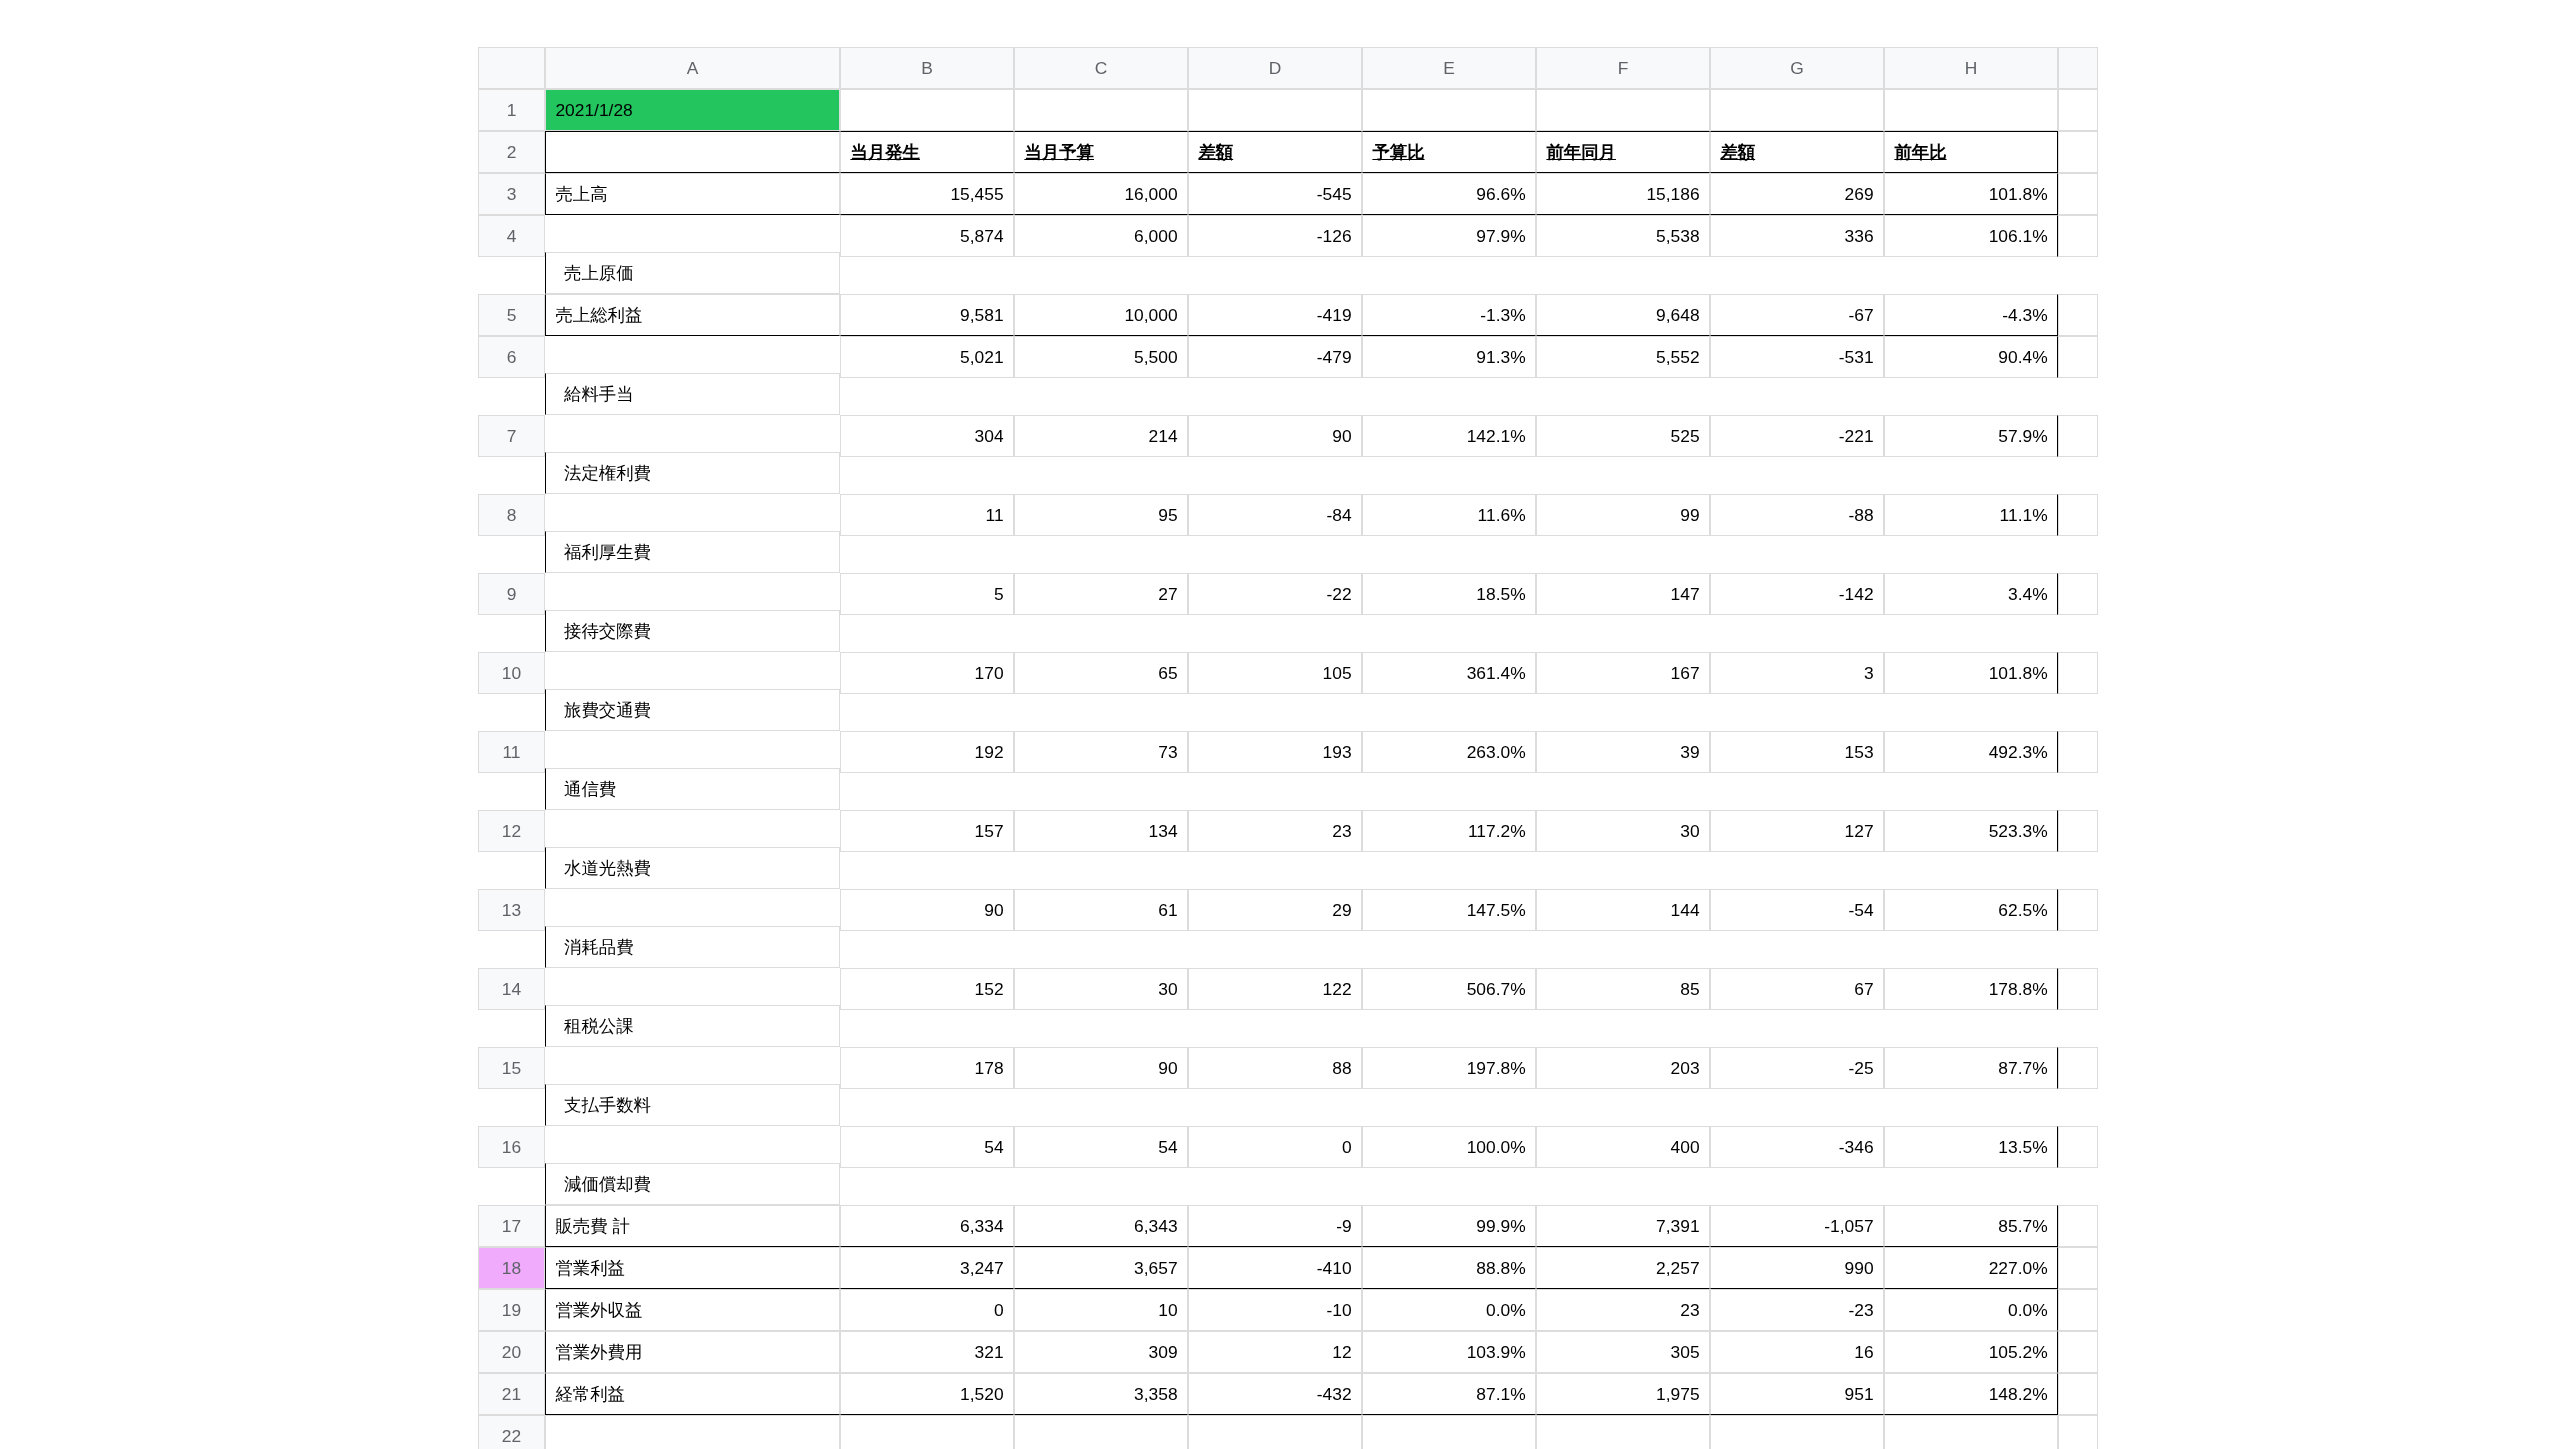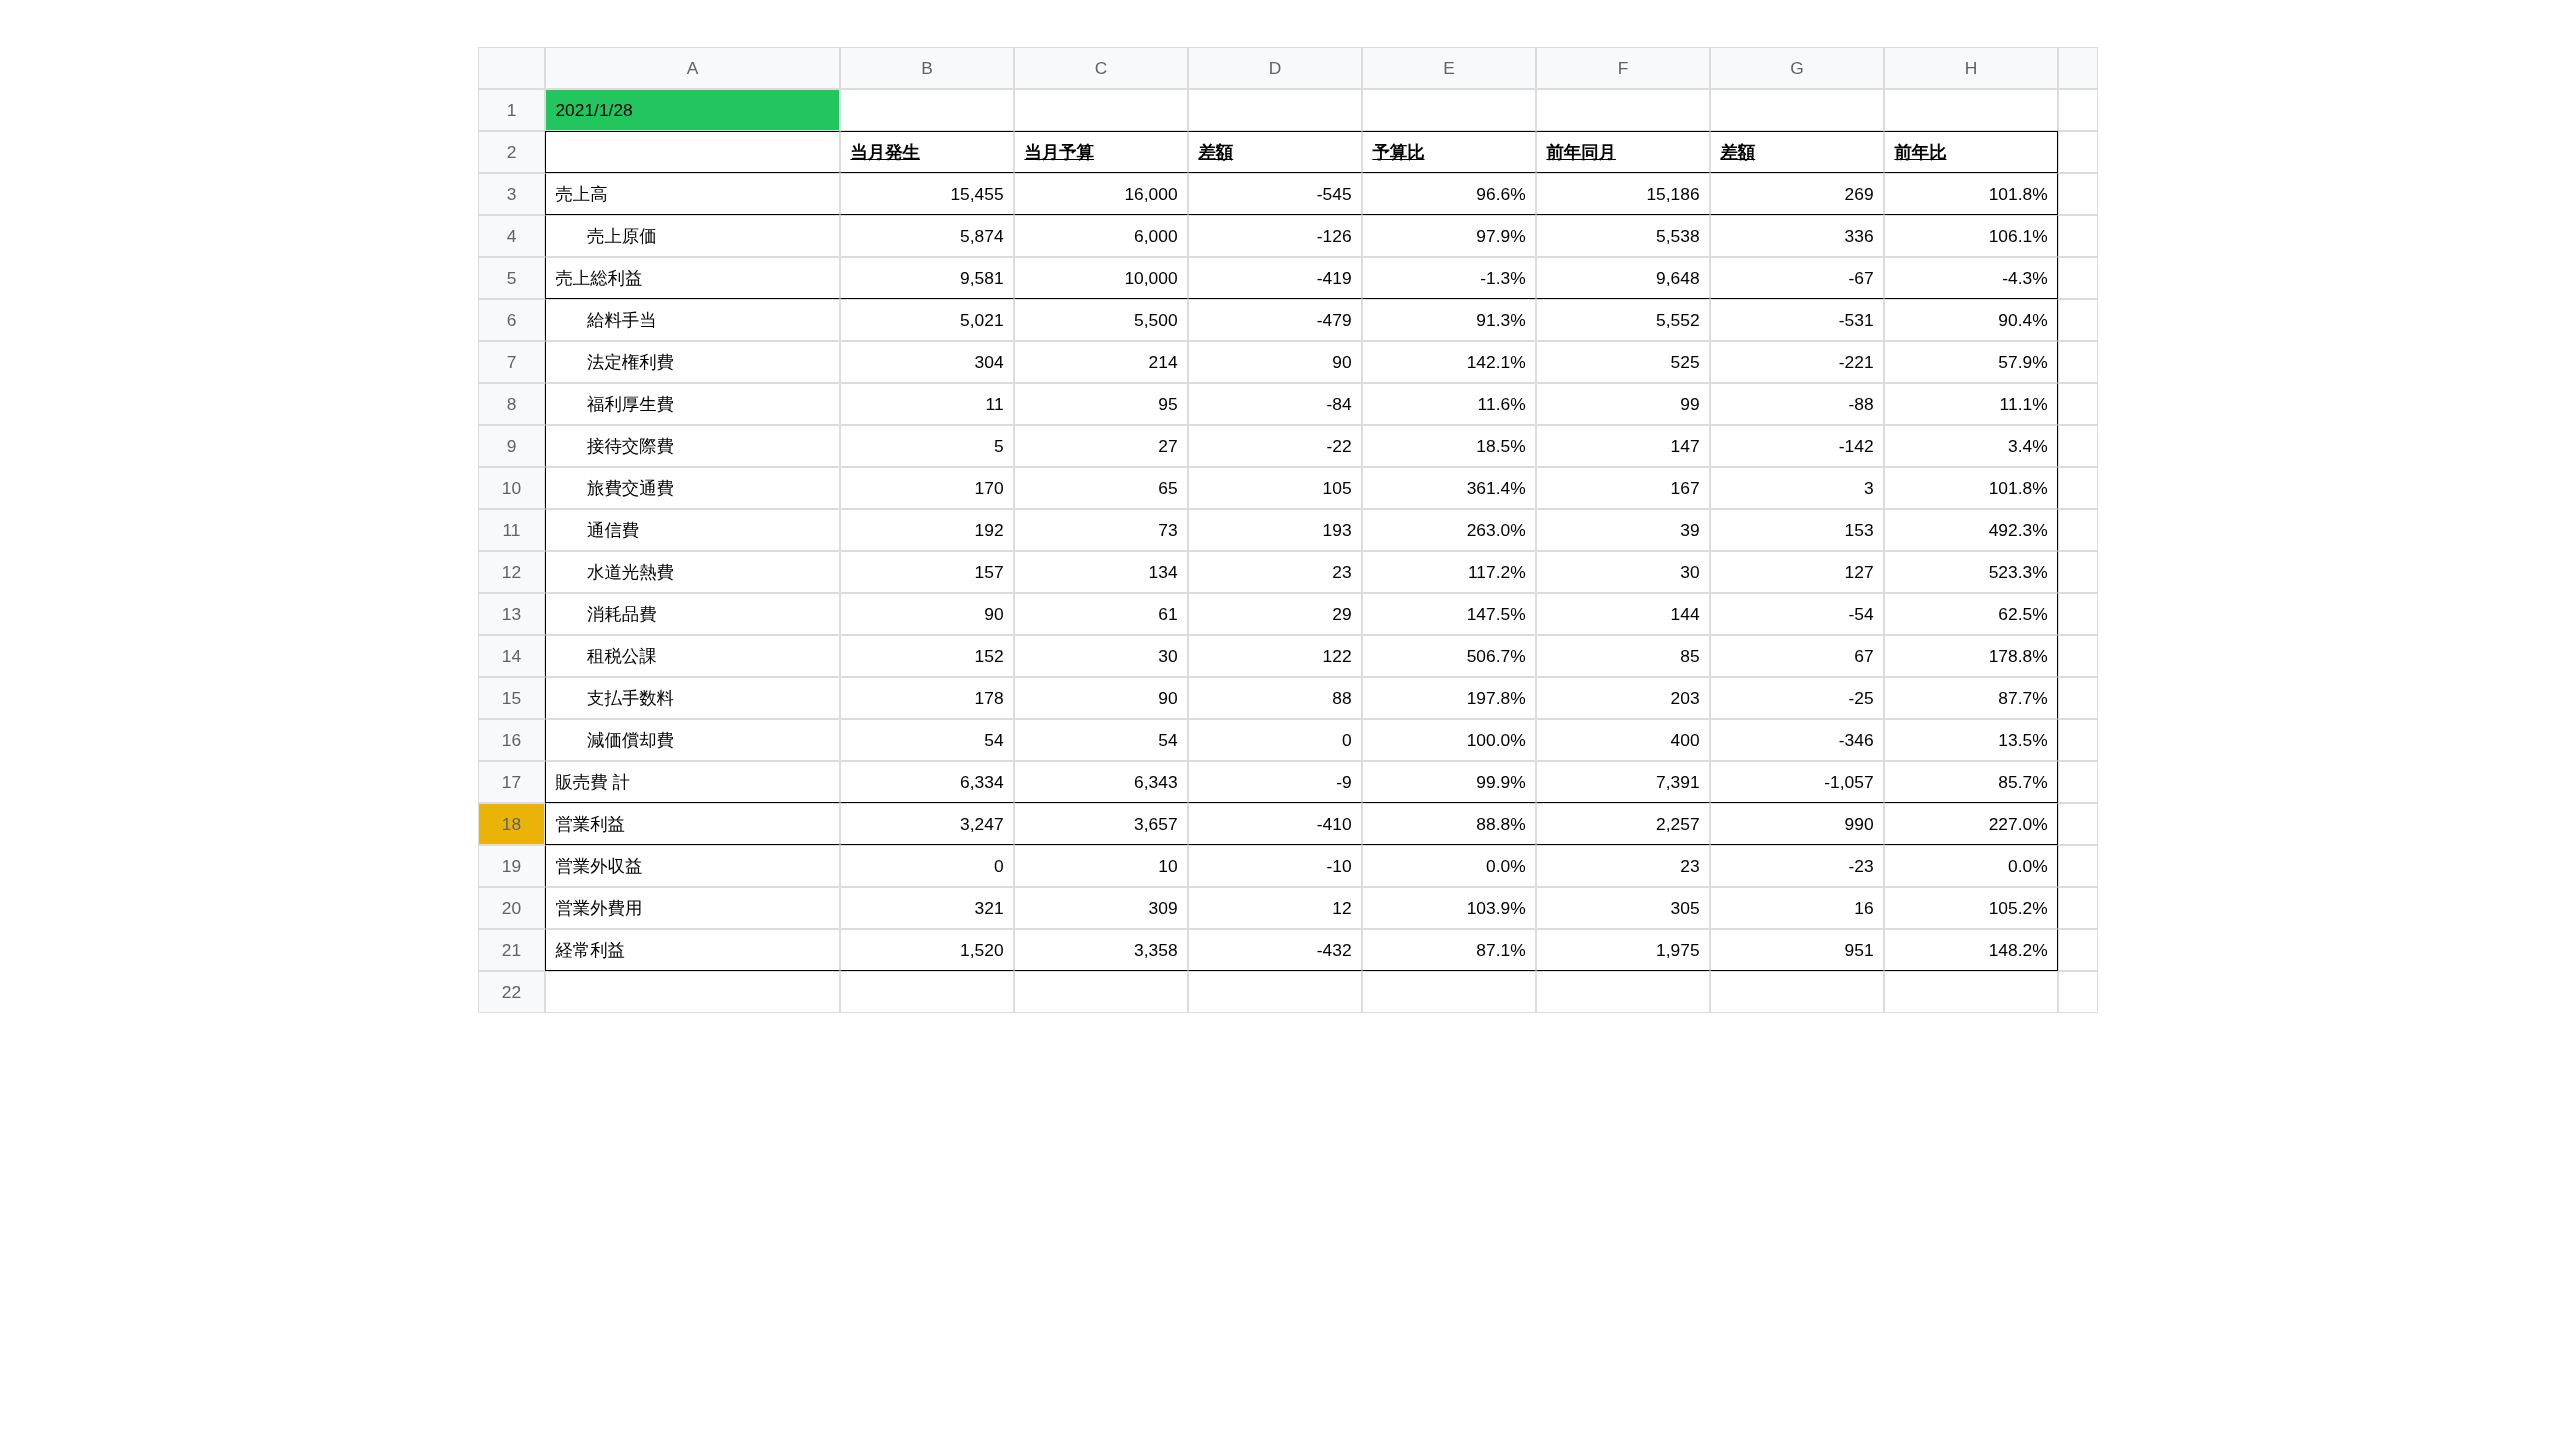--- a/index.html
+++ b/index.html
@@ -44,21 +44,21 @@
   }
   .corner {
     background: #f8f9fa;
     border: 0.7px solid #dcdcdc;
   }
   .selected {
     background: #22c55e;
   }
   .num { justify-content: flex-end; }
   .txt { justify-content: flex-start; }
-  .indent { padding-left: 41px; }
+  .indent { padding-left: 18px; margin-top: 37px; }
   .bold { font-weight: 700; text-decoration: underline; }
 
   
   .bt { border-top: 1.3px solid #000; }
   .bb { border-bottom: 1.3px solid #000; }
   .bl { border-left: 1.3px solid #000; }
   .br { border-right: 1.3px solid #000; } 
 </style>
 </head>
 <body>
@@ -237,21 +237,21 @@
     <div class="cell rowhdr r17">17</div>
     <div class="cell txt bl bb">販売費 計</div>
     <div class="cell num bb">6,334</div>
     <div class="cell num bb">6,343</div>
     <div class="cell num bb">-9</div>
     <div class="cell num bb">99.9%</div>
     <div class="cell num bb">7,391</div>
     <div class="cell num bb">-1,057</div>
     <div class="cell num br bb">85.7%</div>
     <div class="cell txt"></div>
-    <div class="cell rowhdr r18" style="background: #eab308;">18</div>
+    <div class="cell rowhdr r18" style="background: #f0abfc;">18</div>
     <div class="cell txt bl bb">営業利益</div>
     <div class="cell num bb">3,247</div>
     <div class="cell num bb">3,657</div>
     <div class="cell num bb">-410</div>
     <div class="cell num bb">88.8%</div>
     <div class="cell num bb">2,257</div>
     <div class="cell num bb">990</div>
     <div class="cell num br bb">227.0%</div>
     <div class="cell txt"></div>
     <div class="cell rowhdr r19">19</div>

